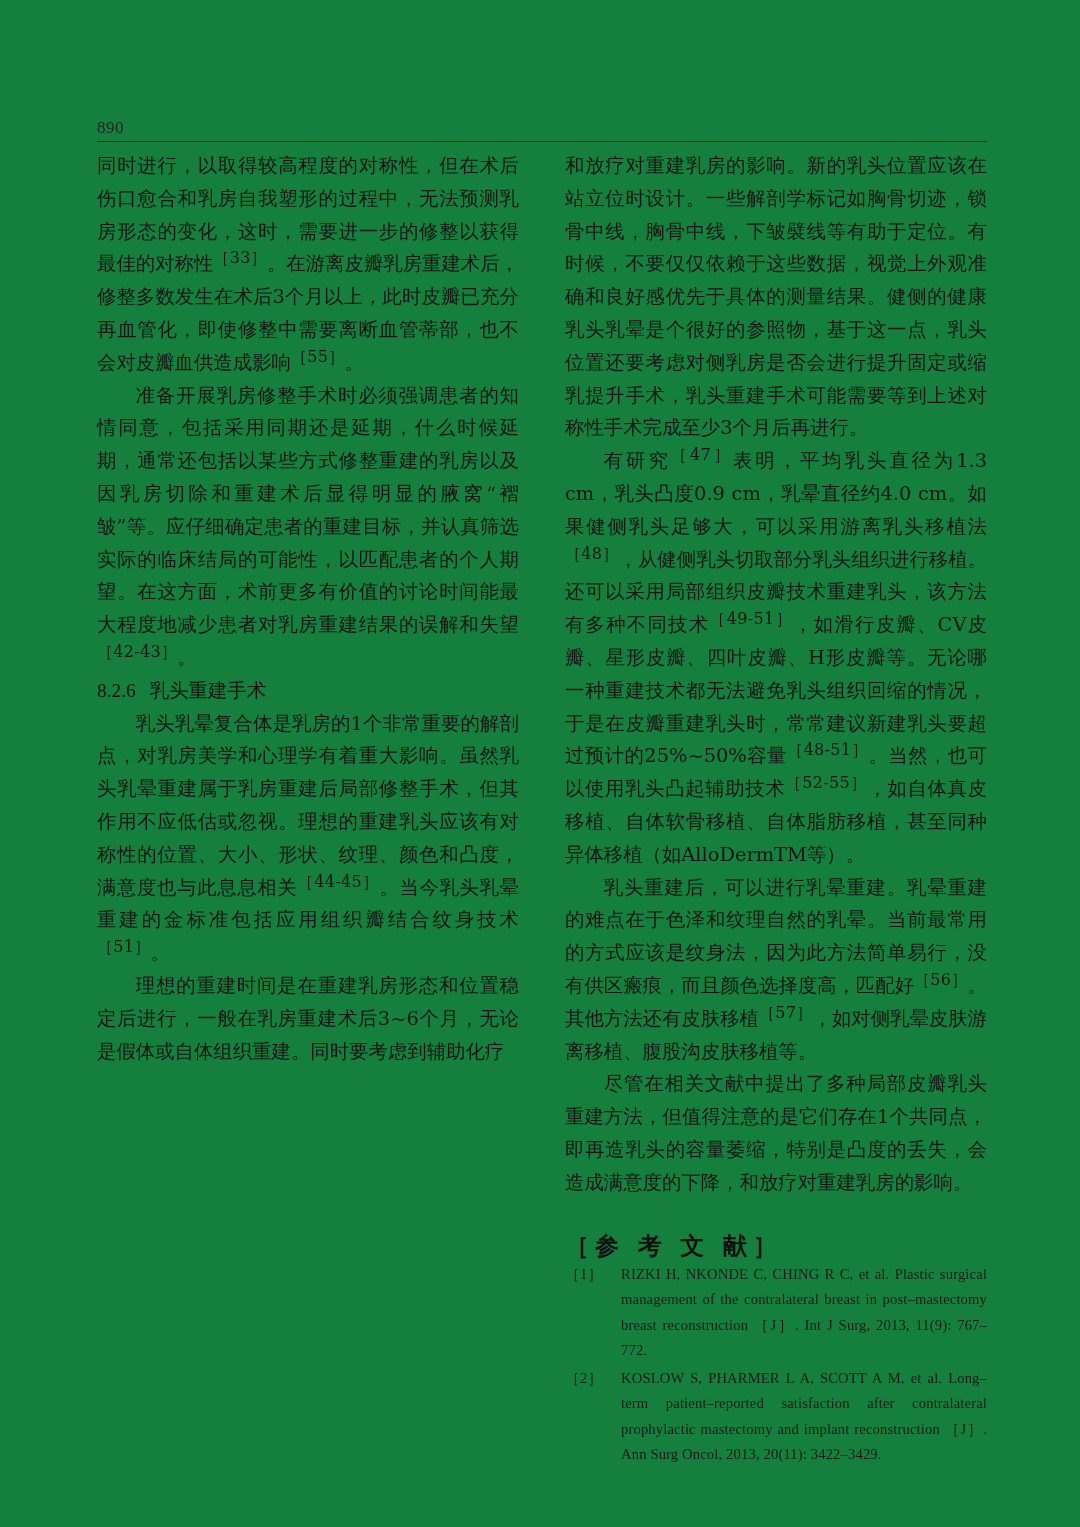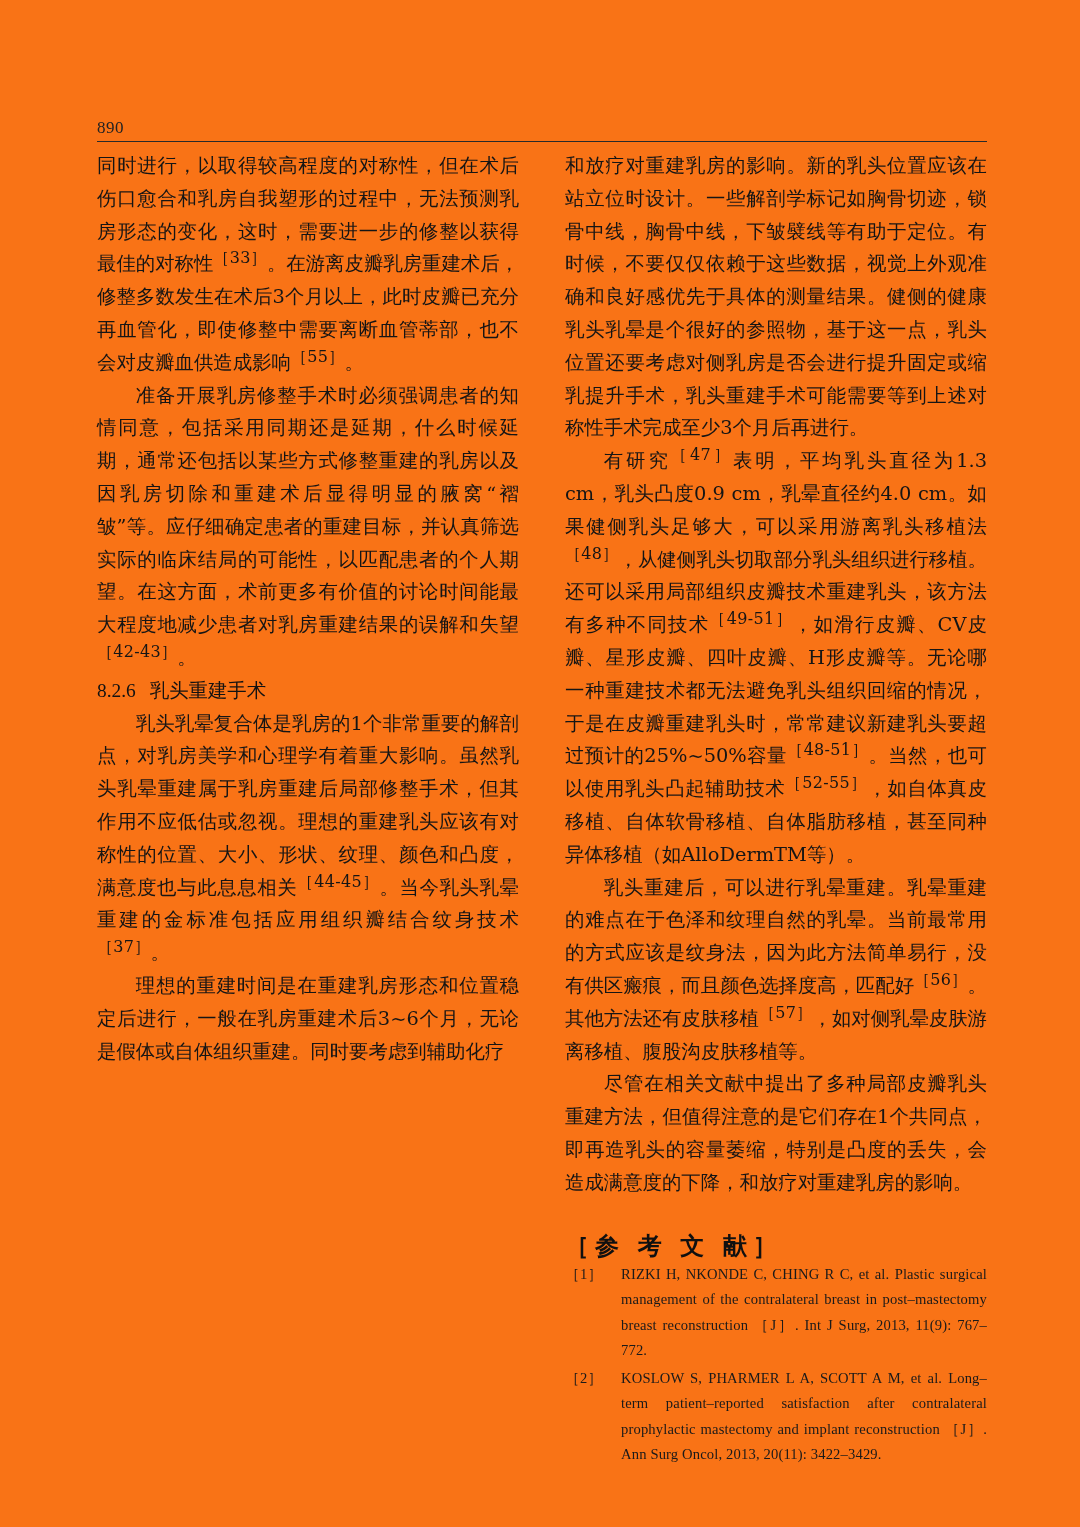--- a/index.html
+++ b/index.html
@@ -16,21 +16,21 @@
     color: #1b1b1b;
     position: relative;
     overflow: hidden;
   }
 
   .page {
     position: absolute;
     left: 0; top: 0;
     width: 1080px;
     height: 1527px;
-    background: #f97316;
+    background: #15803d;
   }
 
   
   .running-head {
     position: absolute;
     left: 97px;
     top: 108px;
     width: 890px;
     height: 34px;
     display: flex;
@@ -144,21 +144,21 @@
       <div>
           <p class="body">同时进行，以取得较高程度的对称性，但在术后伤口愈合和乳房自我塑形的过程中，无法预测乳房形态的变化，这时，需要进一步的修整以获得最佳的对称性<sup class="ref">［33］</sup>。在游离皮瓣乳房重建术后，修整多数发生在术后3个月以上，此时皮瓣已充分再血管化，即使修整中需要离断血管蒂部，也不会对皮瓣血供造成影响<sup class="ref">［55］</sup>。</p>
           <p class="body indent">准备开展乳房修整手术时必须强调患者的知情同意，包括采用同期还是延期，什么时候延期，通常还包括以某些方式修整重建的乳房以及因乳房切除和重建术后显得明显的腋窝“褶皱”等。应仔细确定患者的重建目标，并认真筛选实际的临床结局的可能性，以匹配患者的个人期望。在这方面，术前更多有价值的讨论时间能最大程度地减少患者对乳房重建结果的误解和失望<sup class="ref">［42-43］</sup>。</p>
         </div>
 
       <h3 class="section-head">
         <span class="num">8.2.6</span><span class="gap"></span><span>乳头重建手术</span>
       </h3>
 
       <div>
-          <p class="body indent">乳头乳晕复合体是乳房的1个非常重要的解剖点，对乳房美学和心理学有着重大影响。虽然乳头乳晕重建属于乳房重建后局部修整手术，但其作用不应低估或忽视。理想的重建乳头应该有对称性的位置、大小、形状、纹理、颜色和凸度，满意度也与此息息相关<sup class="ref">［44-45］</sup>。当今乳头乳晕重建的金标准包括应用组织瓣结合纹身技术<sup class="ref">［37］</sup>。</p>
+          <p class="body indent">乳头乳晕复合体是乳房的1个非常重要的解剖点，对乳房美学和心理学有着重大影响。虽然乳头乳晕重建属于乳房重建后局部修整手术，但其作用不应低估或忽视。理想的重建乳头应该有对称性的位置、大小、形状、纹理、颜色和凸度，满意度也与此息息相关<sup class="ref">［44-45］</sup>。当今乳头乳晕重建的金标准包括应用组织瓣结合纹身技术<sup class="ref">［51］</sup>。</p>
           <p class="body indent">理想的重建时间是在重建乳房形态和位置稳定后进行，一般在乳房重建术后3~6个月，无论是假体或自体组织重建。同时要考虑到辅助化疗</p>
         </div>
     </div>
 
     <div class="col">
       <div>
           <p class="body">和放疗对重建乳房的影响。新的乳头位置应该在站立位时设计。一些解剖学标记如胸骨切迹，锁骨中线，胸骨中线，下皱襞线等有助于定位。有时候，不要仅仅依赖于这些数据，视觉上外观准确和良好感优先于具体的测量结果。健侧的健康乳头乳晕是个很好的参照物，基于这一点，乳头位置还要考虑对侧乳房是否会进行提升固定或缩乳提升手术，乳头重建手术可能需要等到上述对称性手术完成至少3个月后再进行。</p>
           <p class="body indent">有研究<sup class="ref">［47］</sup>表明，平均乳头直径为1.3 cm，乳头凸度0.9 cm，乳晕直径约4.0 cm。如果健侧乳头足够大，可以采用游离乳头移植法<sup class="ref">［48］</sup>，从健侧乳头切取部分乳头组织进行移植。还可以采用局部组织皮瓣技术重建乳头，该方法有多种不同技术<sup class="ref">［49-51］</sup>，如滑行皮瓣、CV皮瓣、星形皮瓣、四叶皮瓣、H形皮瓣等。无论哪一种重建技术都无法避免乳头组织回缩的情况，于是在皮瓣重建乳头时，常常建议新建乳头要超过预计的25%~50%容量<sup class="ref">［48-51］</sup>。当然，也可以使用乳头凸起辅助技术<sup class="ref">［52-55］</sup>，如自体真皮移植、自体软骨移植、自体脂肪移植，甚至同种异体移植（如AlloDermTM等）。</p>
           <p class="body indent">乳头重建后，可以进行乳晕重建。乳晕重建的难点在于色泽和纹理自然的乳晕。当前最常用的方式应该是纹身法，因为此方法简单易行，没有供区瘢痕，而且颜色选择度高，匹配好<sup class="ref">［56］</sup>。其他方法还有皮肤移植<sup class="ref">［57］</sup>，如对侧乳晕皮肤游离移植、腹股沟皮肤移植等。</p>
           <p class="body indent">尽管在相关文献中提出了多种局部皮瓣乳头重建方法，但值得注意的是它们存在1个共同点，即再造乳头的容量萎缩，特别是凸度的丢失，会造成满意度的下降，和放疗对重建乳房的影响。</p>

